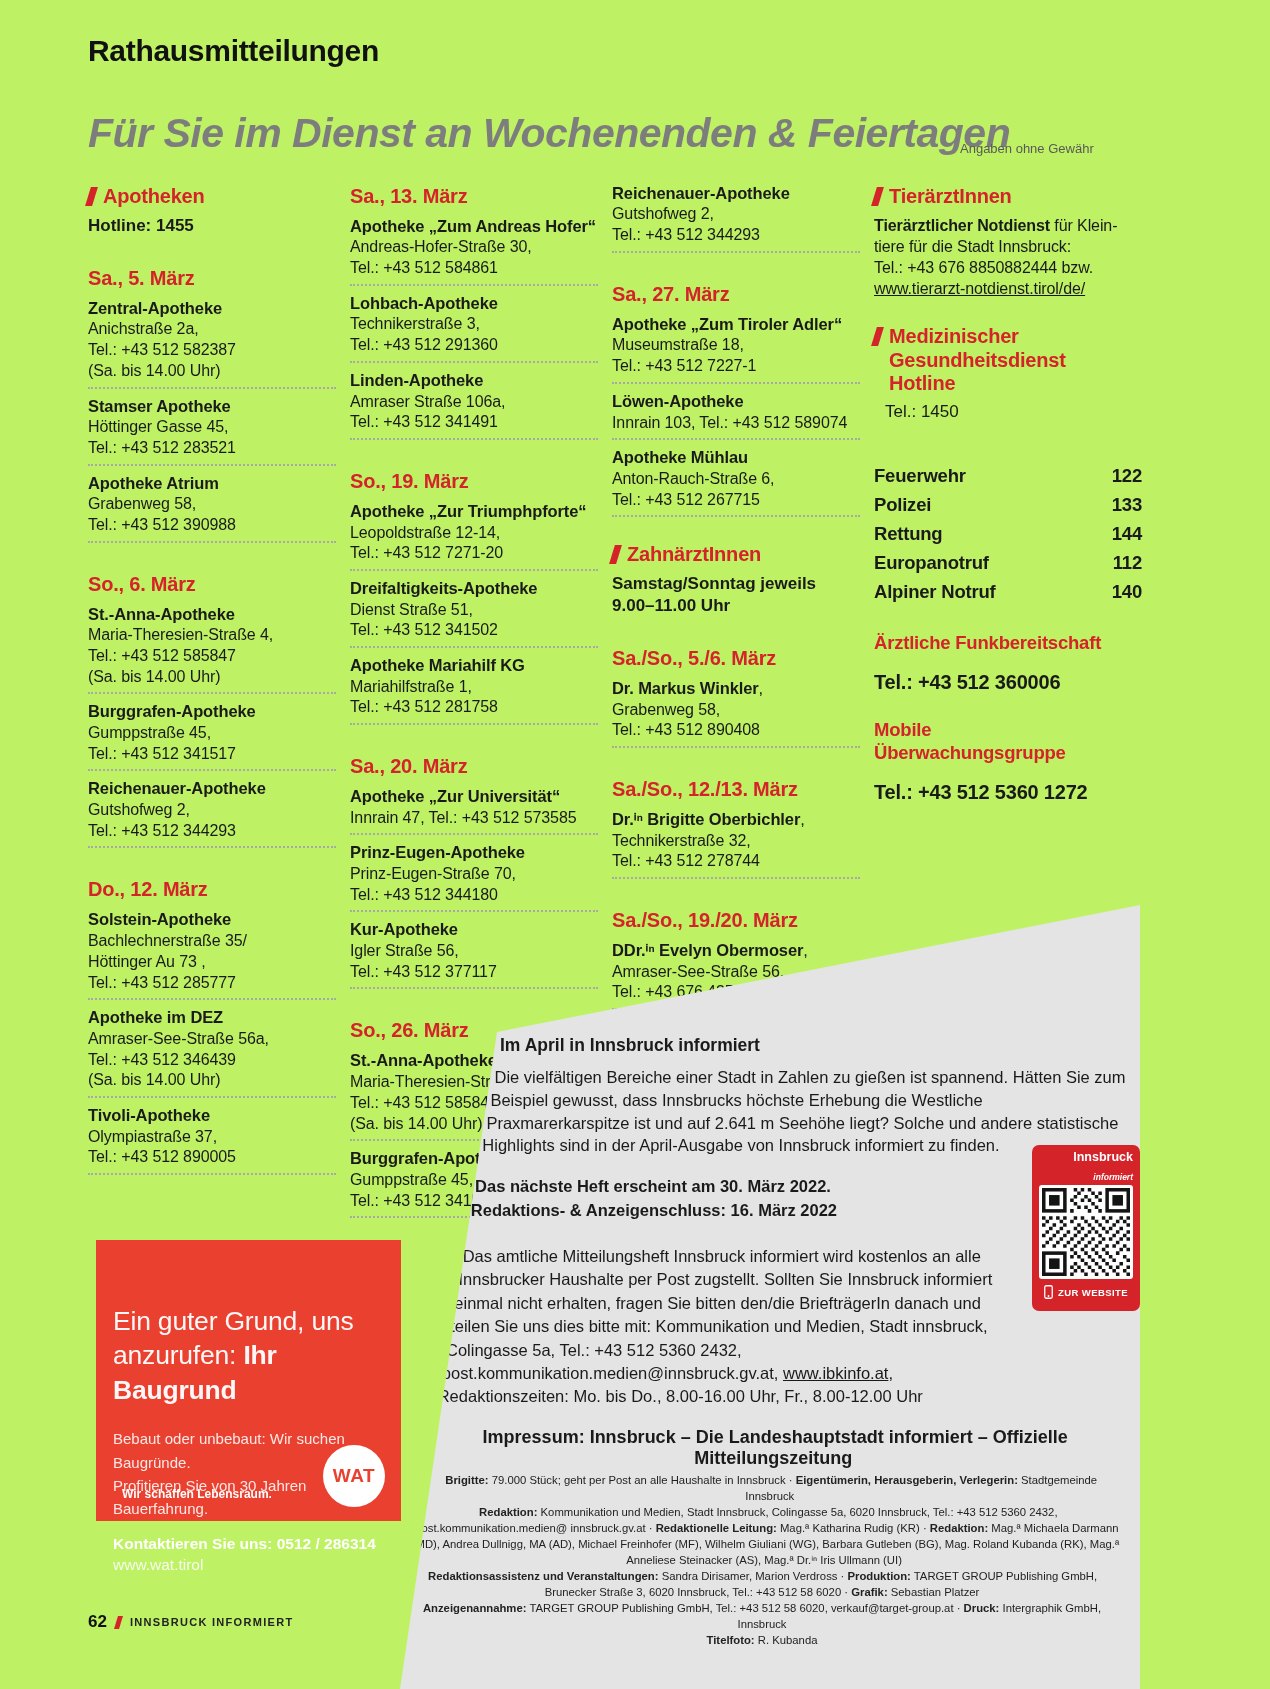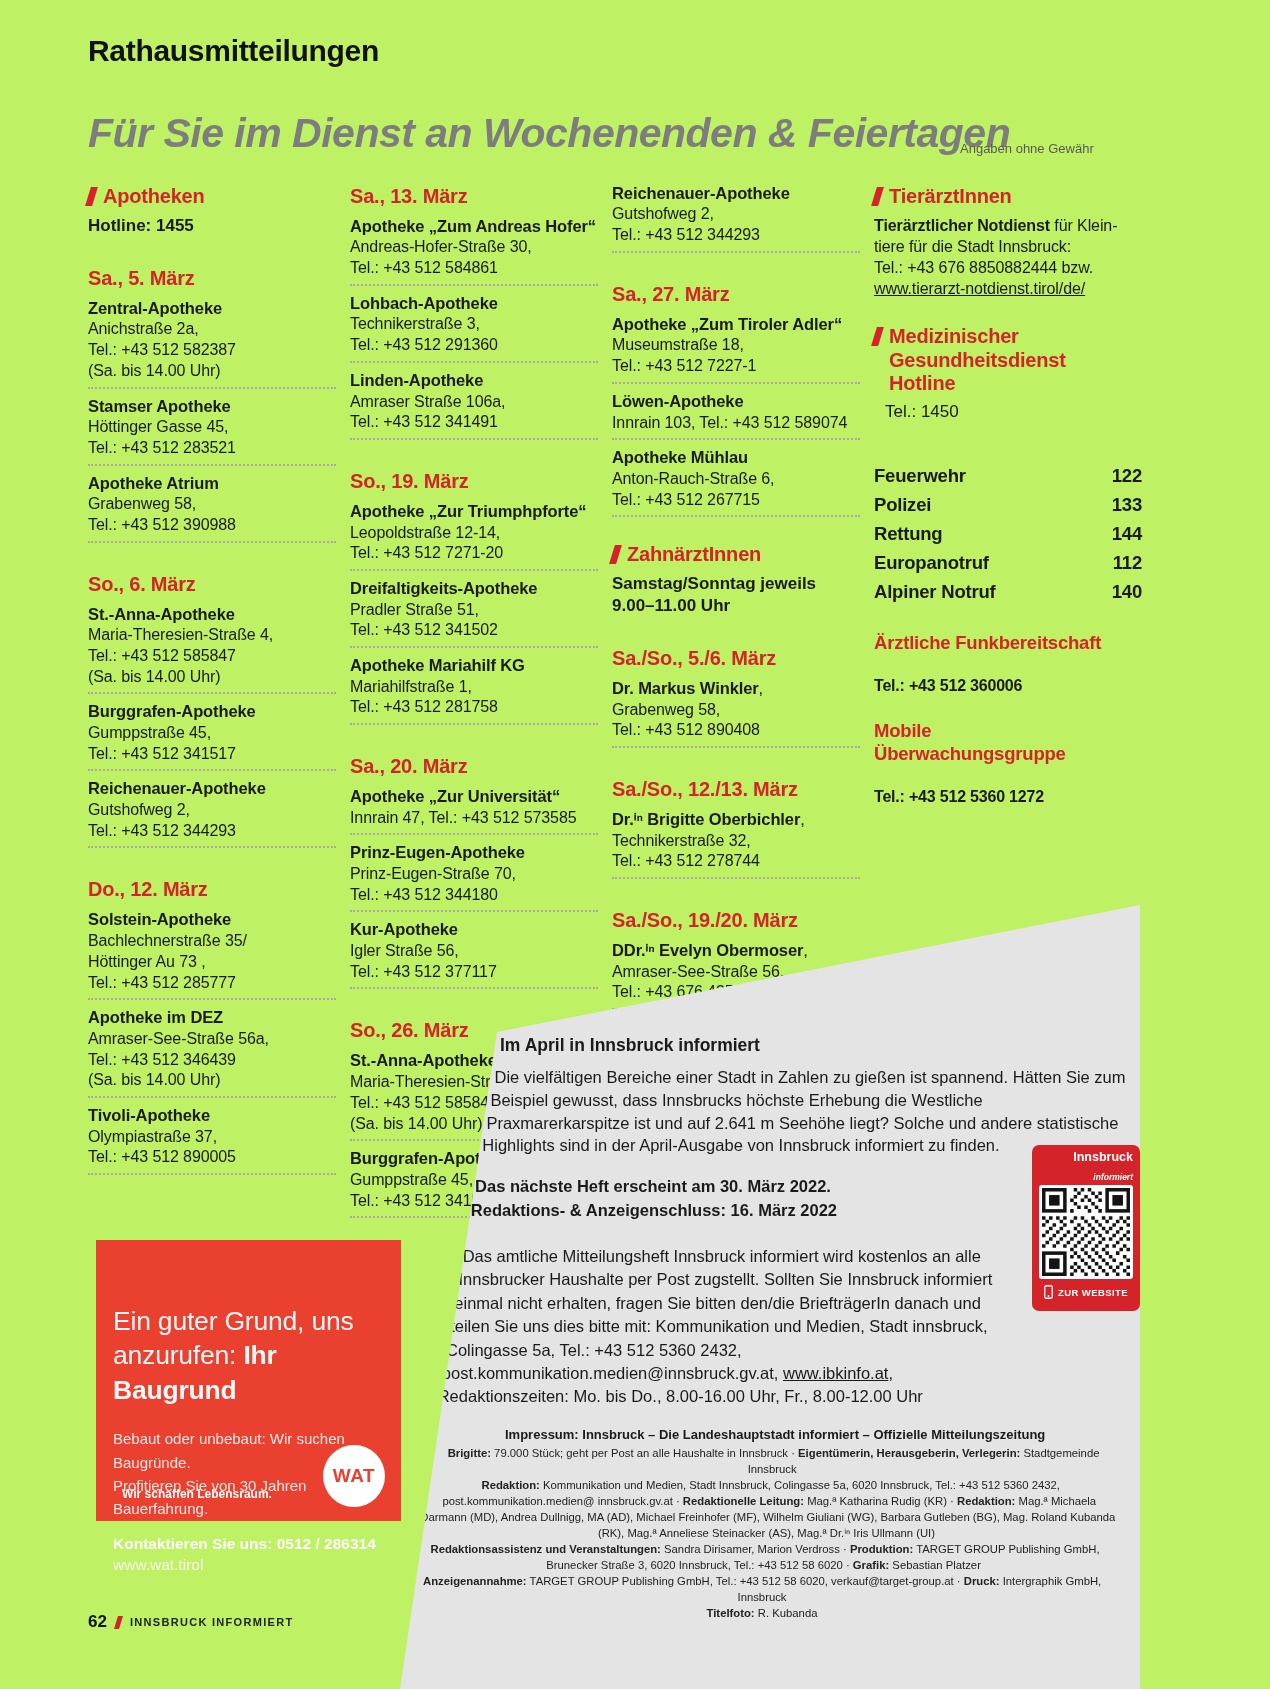--- a/index.html
+++ b/index.html
@@ -31,32 +31,32 @@
   .bold-lines{font-weight:bold;font-size:17px;line-height:1.3;margin-bottom:4px}
   .entry{border-bottom:2px dotted #a8a8a8;padding-bottom:5px;margin-bottom:7px;font-size:16px;line-height:1.3;letter-spacing:-.1px}
   .entry-name{font-size:16.5px}
   .b{font-weight:bold}
   .u{text-decoration:underline}
   .rich{font-size:16px;line-height:1.32;letter-spacing:-.1px}
   .plain{font-size:17px;margin:6px 0 0 11px}
   .etable{margin-top:40px}
   .erow{display:flex;justify-content:space-between;font-weight:bold;font-size:18.5px;padding:3.5px 0;letter-spacing:-.2px}
   .redbold{color:var(--red);font-weight:800;font-size:18.5px;line-height:1.25;margin-top:24px;letter-spacing:-.2px}
-  .boldline{font-weight:bold;font-size:16px;margin-top:23px;letter-spacing:-.2px}
+  .boldline{font-weight:bold;font-size:20px;margin-top:17px;letter-spacing:-.2px}
   
   .graybox{position:absolute;left:390px;top:895px;width:750px;height:794px;background:var(--boxgray);
     clip-path:polygon(107px 137px,750px 10px,750px 794px,10px 794px)}
   .gray-inner{position:relative;height:100%;padding:140px 14px 0 14px}
   .slantfloat{float:left;width:96px;height:540px;shape-outside:polygon(0 0,100% 0,0 100%)}
   .info-title{font-size:17.5px;font-weight:800;margin:0 0 10px}
   .info-text{font-size:16.5px;line-height:1.38;margin:0 0 18px}
   .next-issue div{font-weight:bold;font-size:16.5px;line-height:1.45}
   .delivery{font-size:16.5px;line-height:1.42;margin:22px 0 0;padding-right:116px}
   .impressum{margin-top:18px;text-align:center;padding-right:6px}
-  .imp-title{font-weight:800;font-size:13px;margin-bottom:3px}
+  .imp-title{font-weight:800;font-size:18px;margin-bottom:3px}
   .imp-line{font-size:11.3px;line-height:1.42;color:#222}
   
   .qrbox{position:absolute;left:642px;top:250px;width:108px;height:166px;background:var(--red);
     border-radius:7px;padding:6px 7px;color:#fff}
   .qr-brand{text-align:right;font-weight:800;font-size:12.5px;line-height:1}
   .qr-brand-sub{text-align:right;font-style:italic;font-weight:bold;font-size:8.5px;margin-top:9px;line-height:1}
   .qr-white{background:#fff;border-radius:3px;margin-top:4px;display:flex;justify-content:center;padding:3px}
   .qr-cta{display:flex;align-items:center;justify-content:center;gap:5px;margin-top:6px;
     font-size:9.5px;font-weight:800;letter-spacing:.4px}
   
@@ -167,21 +167,21 @@
           <div>Tel.: +43 512 341491</div>
         </div>
         <div class="date">So., 19. März</div>
         <div class="entry">
           <div class="entry-name"><span class="b">Apotheke „Zur Triumphpforte“</span></div>
           <div>Leopoldstraße 12-14,</div>
           <div>Tel.: +43 512 7271-20</div>
         </div>
         <div class="entry">
           <div class="entry-name"><span class="b">Dreifaltigkeits-Apotheke</span></div>
-          <div>Pradler Straße 51,</div>
+          <div>Dienst Straße 51,</div>
           <div>Tel.: +43 512 341502</div>
         </div>
         <div class="entry">
           <div class="entry-name"><span class="b">Apotheke Mariahilf KG</span></div>
           <div>Mariahilfstraße 1,</div>
           <div>Tel.: +43 512 281758</div>
         </div>
         <div class="date">Sa., 20. März</div>
         <div class="entry">
           <div class="entry-name"><span class="b">Apotheke „Zur Universität“</span></div>

